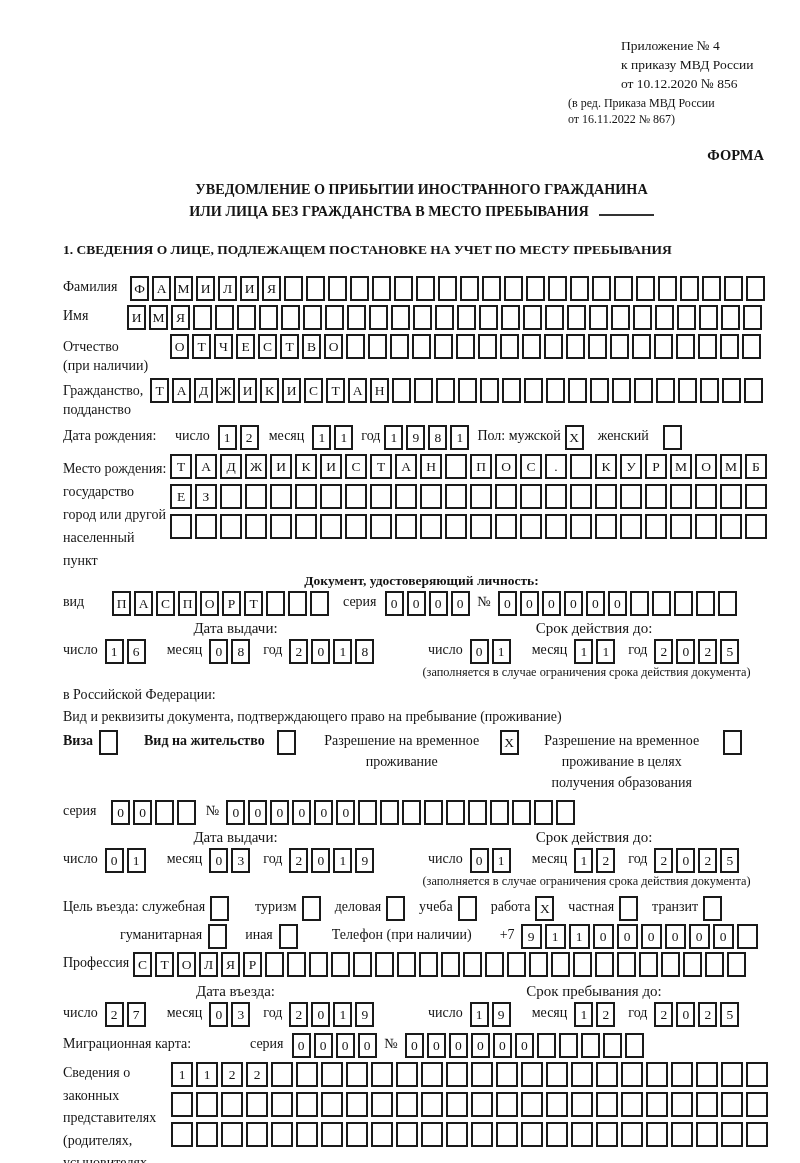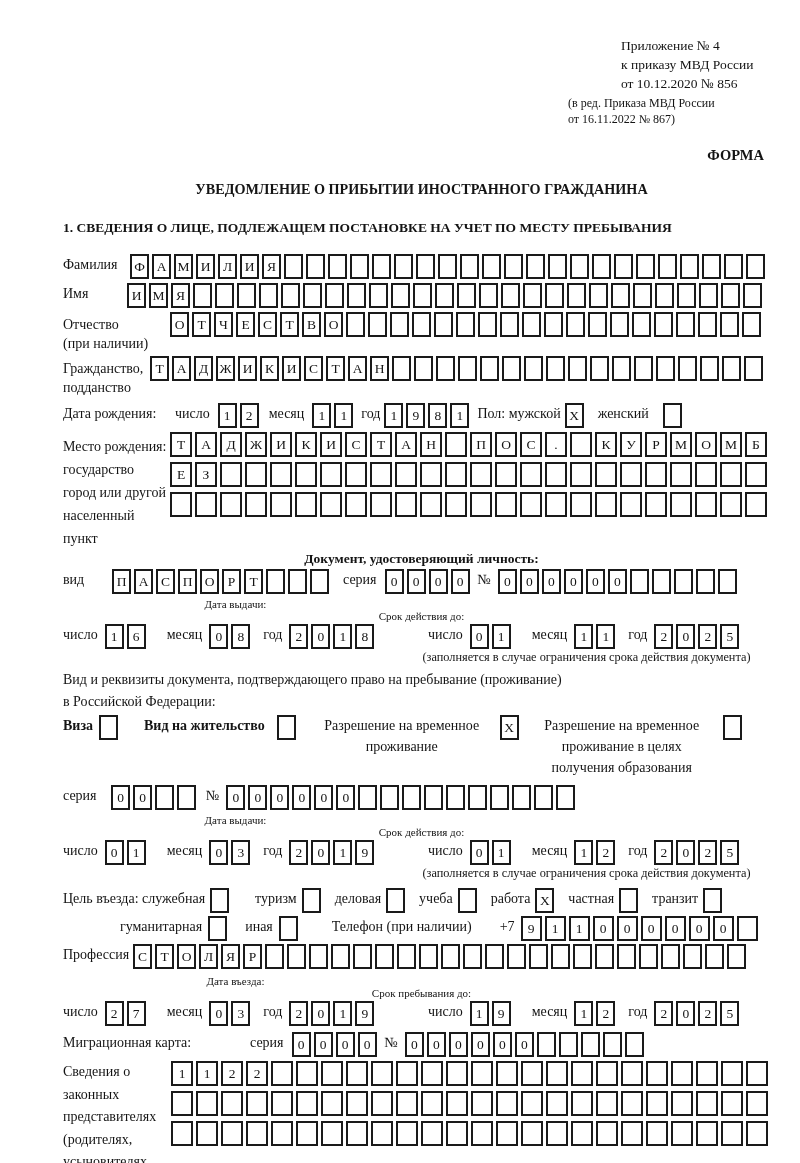--- a/index.html
+++ b/index.html
@@ -26,21 +26,21 @@
   }
   .wide .cell { width:22px; }
   .ph .cell { width:21px; }
   .cb {
     flex:0 0 auto; box-sizing:border-box; display:inline-flex; width:19px; height:25px;
     border:2px solid #1a1a1a; align-items:center; justify-content:center; font-size:13.5px;
   }
   .colrows { display:flex; flex-direction:column; gap:5px; }
   .dgrp { display:flex; align-items:flex-start; gap:7px; }
   .dlbl { padding-top:3px; }
-  .dhead { display:flex; font-size:11px;flex-direction:column; }
+  .dhead { display:flex; font-size:15px; }
   .dhead .lhalf { width:345px; text-align:center; }
   .dhead .rhalf { flex:1; text-align:center; }
   .drow { display:flex; }
   .drow .lhalf { width:345px; }
   .small-note { font-size:12.3px; }
   .note-right { margin-left:330px; text-align:center; width:387px; }
   .para { line-height:22px; font-size:14px; }
   .opt { text-align:center; white-space:pre-line; line-height:21px; }
   .pair { display:inline-flex; align-items:flex-start; gap:6px; }
   .pair .t { padding-top:3px;font-weight:bold; }
@@ -58,20 +58,21 @@
   <div class="hdr-block2">
     <div>(в ред. Приказа МВД России</div>
     <div>от 16.11.2022 № 867)</div>
   </div>
   <div class="forma">ФОРМА</div>
 
   <div class="main">
 
     <div class="title">
       <div>УВЕДОМЛЕНИЕ О ПРИБЫТИИ ИНОСТРАННОГО ГРАЖДАНИНА</div>
+      <div><span>ИЛИ ЛИЦА БЕЗ ГРАЖДАНСТВА В МЕСТО ПРЕБЫВАНИЯ</span><span class="blank-line"></span></div>
     </div>
 
     <div class="sec-heading">1. СВЕДЕНИЯ О ЛИЦЕ, ПОДЛЕЖАЩЕМ ПОСТАНОВКЕ НА УЧЕТ ПО МЕСТУ ПРЕБЫВАНИЯ</div>
 
     <div class="line" style="margin-top:18px;">
       <span class="lbl" style="width:67px;">Фамилия</span>
       <span class="cells">
           <span class="cell">Ф</span>
           <span class="cell">А</span>
           <span class="cell">М</span>
@@ -405,22 +406,22 @@
             <span class="cell">2</span>
             <span class="cell">0</span>
             <span class="cell">2</span>
             <span class="cell">5</span>
           </span>
       </span>
     </div>
     <div class="small-note note-right" style="margin-top:1px;">(заполняется в случае ограничения срока действия документа)</div>
 
     <div class="para" style="margin-top:4px;">
+      <div>в Российской Федерации:</div>
       <div>Вид и реквизиты документа, подтверждающего право на пребывание (проживание)</div>
-      <div>в Российской Федерации:</div>
     </div>
 
     <div class="line" style="margin-top:2px;">
       <span class="pair">
         <span class="t">Виза</span>
         <span class="cb"></span>
       </span>
       <span class="pair" style="margin-left:26px;">
         <span class="t">Вид на жительство</span>
         <span class="cb" style="margin-left:6px;"></span>

